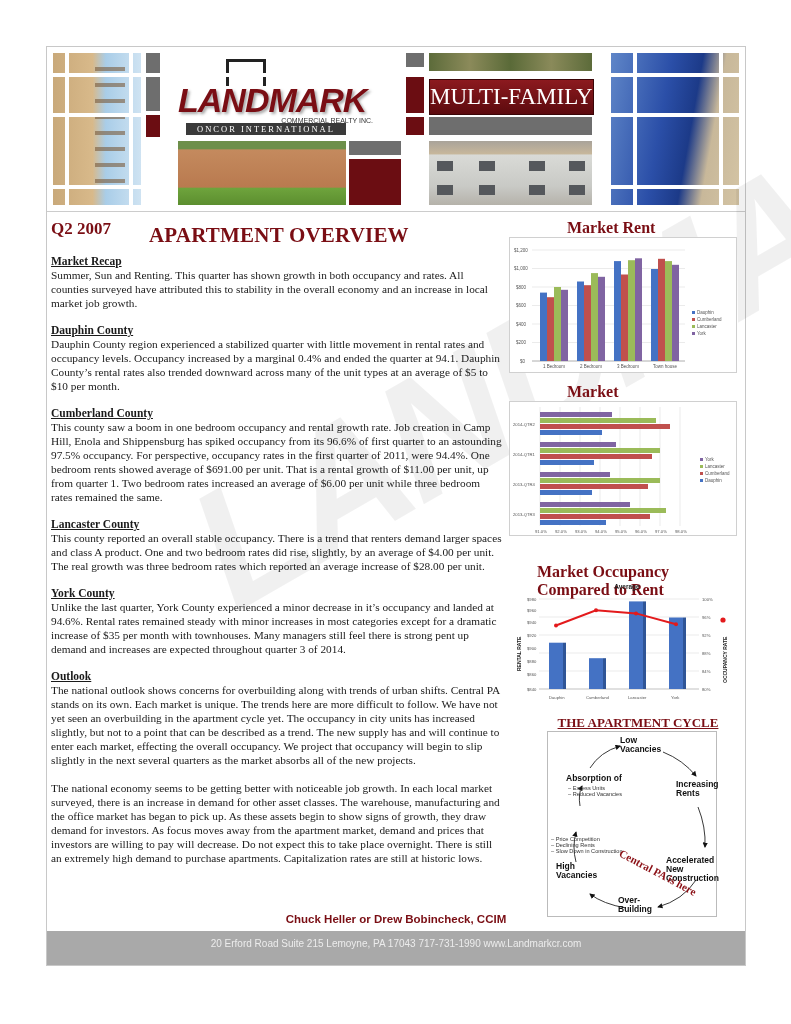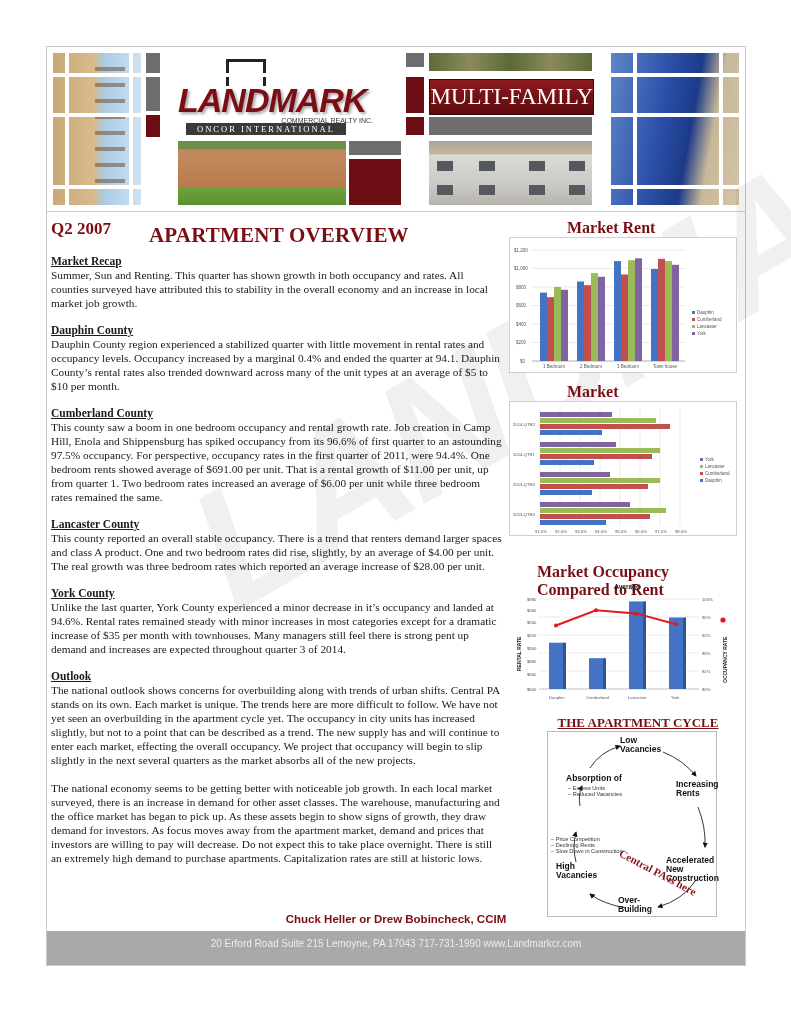--- a/index.html
+++ b/index.html
@@ -11,21 +11,21 @@
     .bld-left { left: 0; top: 0; width: 88px; height: 152px; background: linear-gradient(90deg,#c9a97a 0%,#d8b98a 45%,#a9cde8 60%,#cfe3f2 100%); }
     .bld-left .win { position:absolute; left:42px; width:30px; height:4px; background:#7a5a3a; opacity:.6; }
     .gray-block { background: #6e6e6e; }
     .maroon-block { background: #6b0d12; }
     .logo { position: absolute; left: 125px; top: 6px; width: 215px; height: 78px; }
     .logo-mark { position:absolute; left:48px; top:0; width:34px; height:24px; border:3px solid #222; border-bottom:none; }
     .logo-text { position:absolute; left:0; top:22px; font-family:"Liberation Sans",sans-serif; font-weight:bold; font-style:italic; font-size:34px; color:#7a0e14; letter-spacing:-1px; text-shadow:2px 2px 3px rgba(0,0,0,.35); }
     .logo-sub { position:absolute; right:20px; top:58px; font-family:"Liberation Sans",sans-serif; font-size:7px; color:#333; }
     .oncor { position:absolute; left:125px; top:70px; width:160px; height:12px; background:#3a3a3a; color:#fff; font-size:8.5px; letter-spacing:2px; text-align:center; line-height:12px; font-family:"Liberation Serif",serif;margin-left:8px; }
     .house1 { left: 125px; top: 88px; width: 168px; height: 64px; background: linear-gradient(180deg,#6d8f4a 0%,#6d8f4a 12%,#c48a5e 14%,#b97a4f 72%,#6ea33c 74%,#5c8e2f 100%); }
-    .multi { position:absolute; left: 376px; top: 26px; width: 163px; height: 34px; background: linear-gradient(180deg,#8c1a1f,#5c0a0e); border:1px solid #3a0507; color:#fff; font-size:23px; text-align:right; line-height:34px; letter-spacing:0px; font-family:"Liberation Serif",serif; }
+    .multi { position:absolute; left: 376px; top: 26px; width: 163px; height: 34px; background: linear-gradient(180deg,#8c1a1f,#5c0a0e); border:1px solid #3a0507; color:#fff; font-size:23px; text-align:left; line-height:34px; letter-spacing:0px; font-family:"Liberation Serif",serif; }
     .hedge { left: 376px; top: 0; width: 163px; height: 18px; background: linear-gradient(90deg,#5c6b3a,#8b8a5a,#5a6a38,#8a8a5a,#5c6b3a); }
     .apt { left: 376px; top: 88px; width: 163px; height: 64px; background: linear-gradient(180deg,#a9a39a 0%,#c7b79b 20%,#d9dad6 22%,#c9cac6 70%,#b5b2aa 100%); }
     .apt .w { position:absolute; width:16px; height:10px; background:#55585c; }
     .bld-right { left: 558px; top: 0; width: 128px; height: 152px; background: linear-gradient(100deg,#5f86c8 0%,#2b4fa8 40%,#1c3a88 60%,#c8b89a 75%,#d4c4a4 100%); }
     .hline { position:absolute; left:0; width:686px; height:4px; background:#fff; }
     .vline { position:absolute; top:0; width:4px; height:152px; background:#fff; }
     .divider { position:absolute; left:0; top:164px; width:698px; height:1px; background:#ccc; }
 
     
     .quarter { position:absolute; left:4px; top:172px; font-size:17px; font-weight:bold; color:#7a0e14; }

